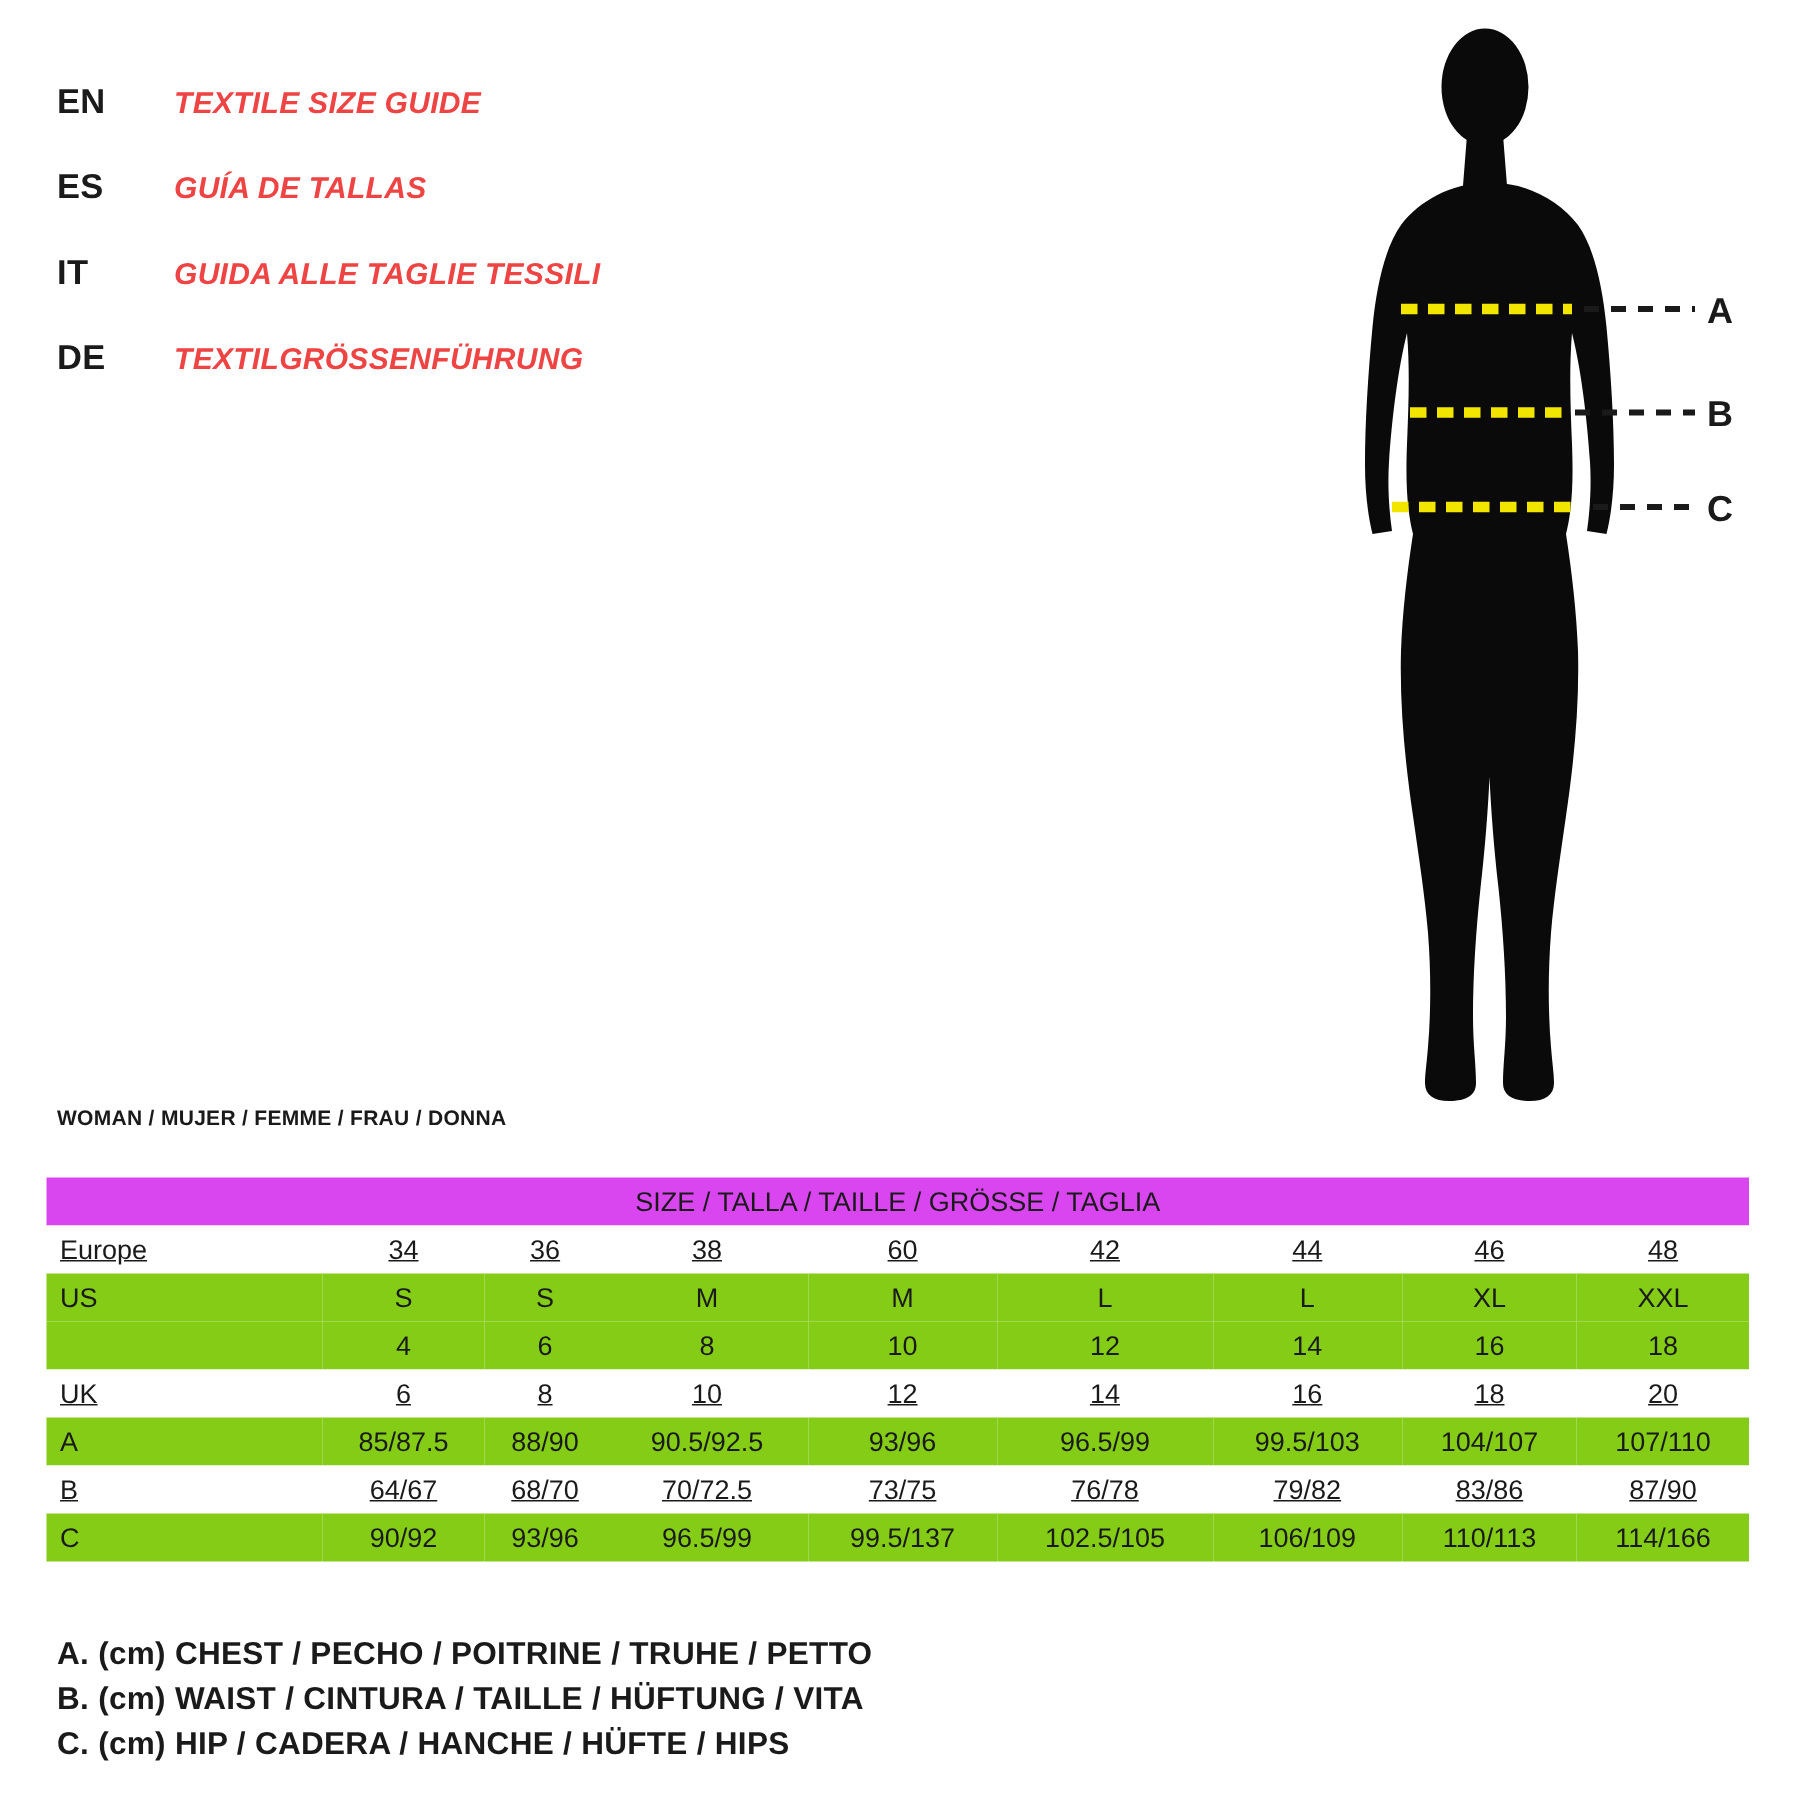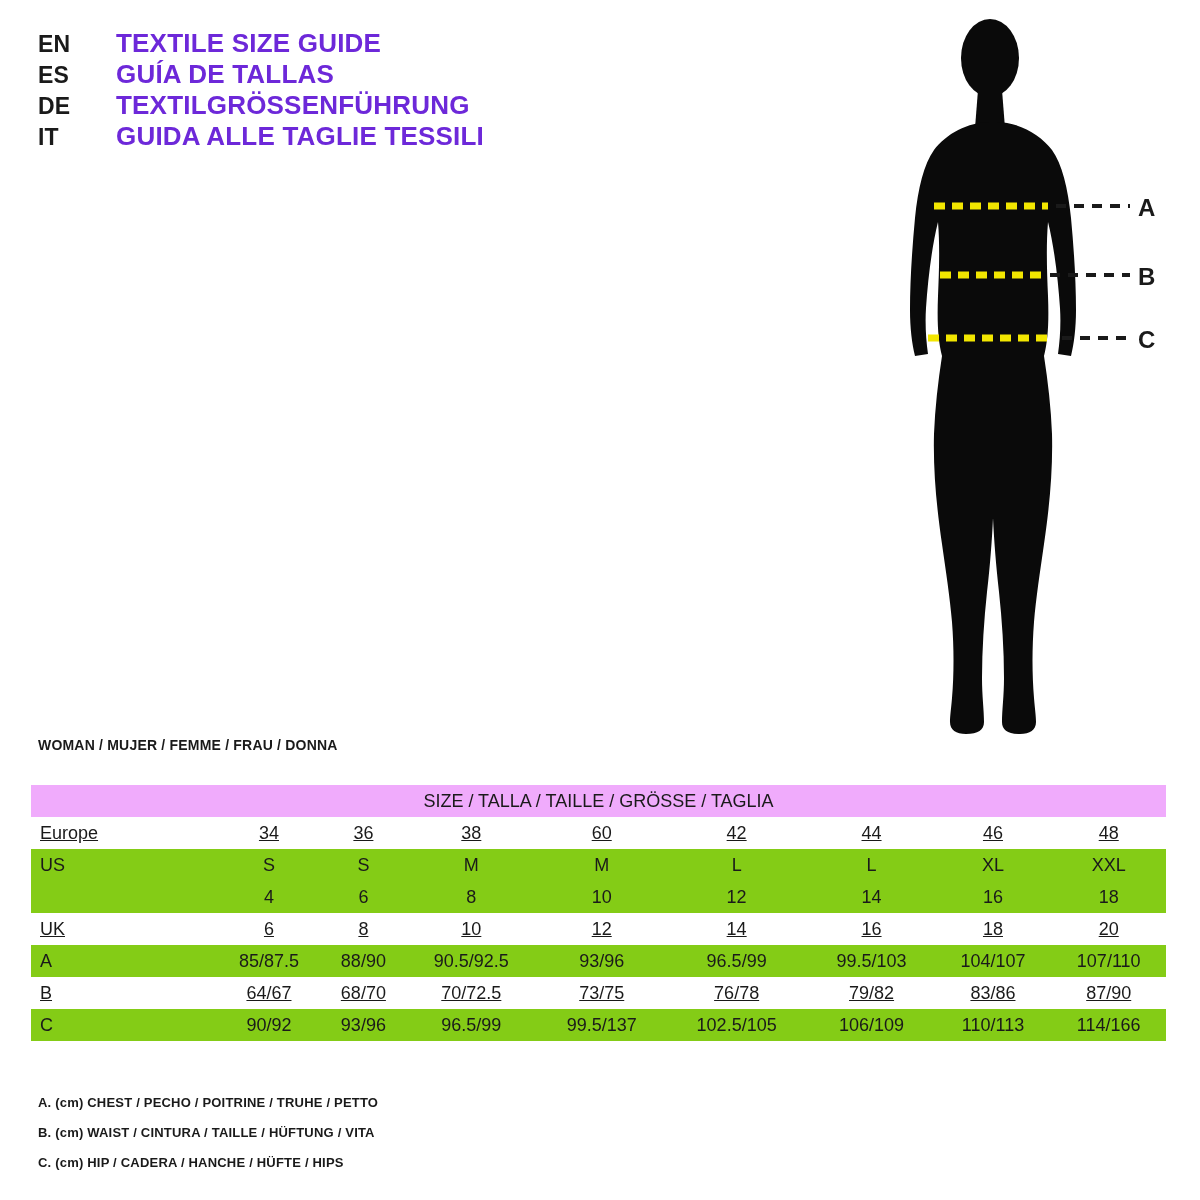--- a/index.html
+++ b/index.html
@@ -20,34 +20,36 @@
   #lang-block {
     position: absolute;
     left: 38px;
     top: 28px;
     width: 620px;
   }
   .lang-row {
     display: flex;
     align-items: baseline;
     height: 31px;
+    margin-top: 26px;
   }
   .lang-code {
     width: 78px;
     font-size: 23px;
     font-weight: bold;
     letter-spacing: 0.2px;
     color: #1a1a1a;
   }
   .lang-title {
-    font-size: 26px;
+    font-size: 20px;
     font-weight: bold;
     letter-spacing: 0.2px;
-    color: #6d28d9;
+    color: #ef4444;
     white-space: nowrap;
+    font-style: italic;
   }
 
   
   #figure-area {
     position: absolute;
     left: 860px;
     top: 10px;
     width: 330px;
     height: 740px;
   }
@@ -84,66 +86,66 @@
     line-height: 32px;
     text-align: center;
     white-space: nowrap;
   }
   #size-table td.rowlabel {
     text-align: left;
     padding-left: 9px;
     width: 175px;
   }
   tr.headrow td {
-    background: #f0abfc;
+    background: #d946ef;
     text-align: left;
     padding-left: 9px;
     font-weight: normal;
     font-size: 18px;
     height: 31px;
     line-height: 31px;
   }
   tr.shade td { background: #84cc16; }
   tr.plain td { background: #ffffff; text-decoration: underline; }
 
   
   #footnotes {
     position: absolute;
     left: 38px;
     top: 1088px;
     width: 800px;
   }
   .footnote {
-    font-size: 13px;
+    font-size: 21px;
     font-weight: bold;
     letter-spacing: 0.2px;
     height: 30px;
     line-height: 30px;
     white-space: nowrap;
   }
 </style>
 </head>
 <body>
 
 <div id="lang-block">
   <div class="lang-row">
     <div class="lang-code">EN</div>
     <div class="lang-title">TEXTILE SIZE GUIDE</div>
   </div>
   <div class="lang-row">
     <div class="lang-code">ES</div>
     <div class="lang-title">GUÍA DE TALLAS</div>
   </div>
   <div class="lang-row">
+    <div class="lang-code">IT</div>
+    <div class="lang-title">GUIDA ALLE TAGLIE TESSILI</div>
+  </div>
+  <div class="lang-row">
     <div class="lang-code">DE</div>
     <div class="lang-title">TEXTILGRÖSSENFÜHRUNG</div>
-  </div>
-  <div class="lang-row">
-    <div class="lang-code">IT</div>
-    <div class="lang-title">GUIDA ALLE TAGLIE TESSILI</div>
   </div>
 </div>
 
 <div id="figure-area">
   <svg id="figure-svg" width="330" height="740" viewBox="0 0 330 740" xmlns="http://www.w3.org/2000/svg">
 
     <ellipse cx="130" cy="48" rx="29" ry="39" fill="#0a0a0a"></ellipse>
 
     <path d="M118 80 L142 80 L145 118 L115 118 Z" fill="#0a0a0a"></path>
 

